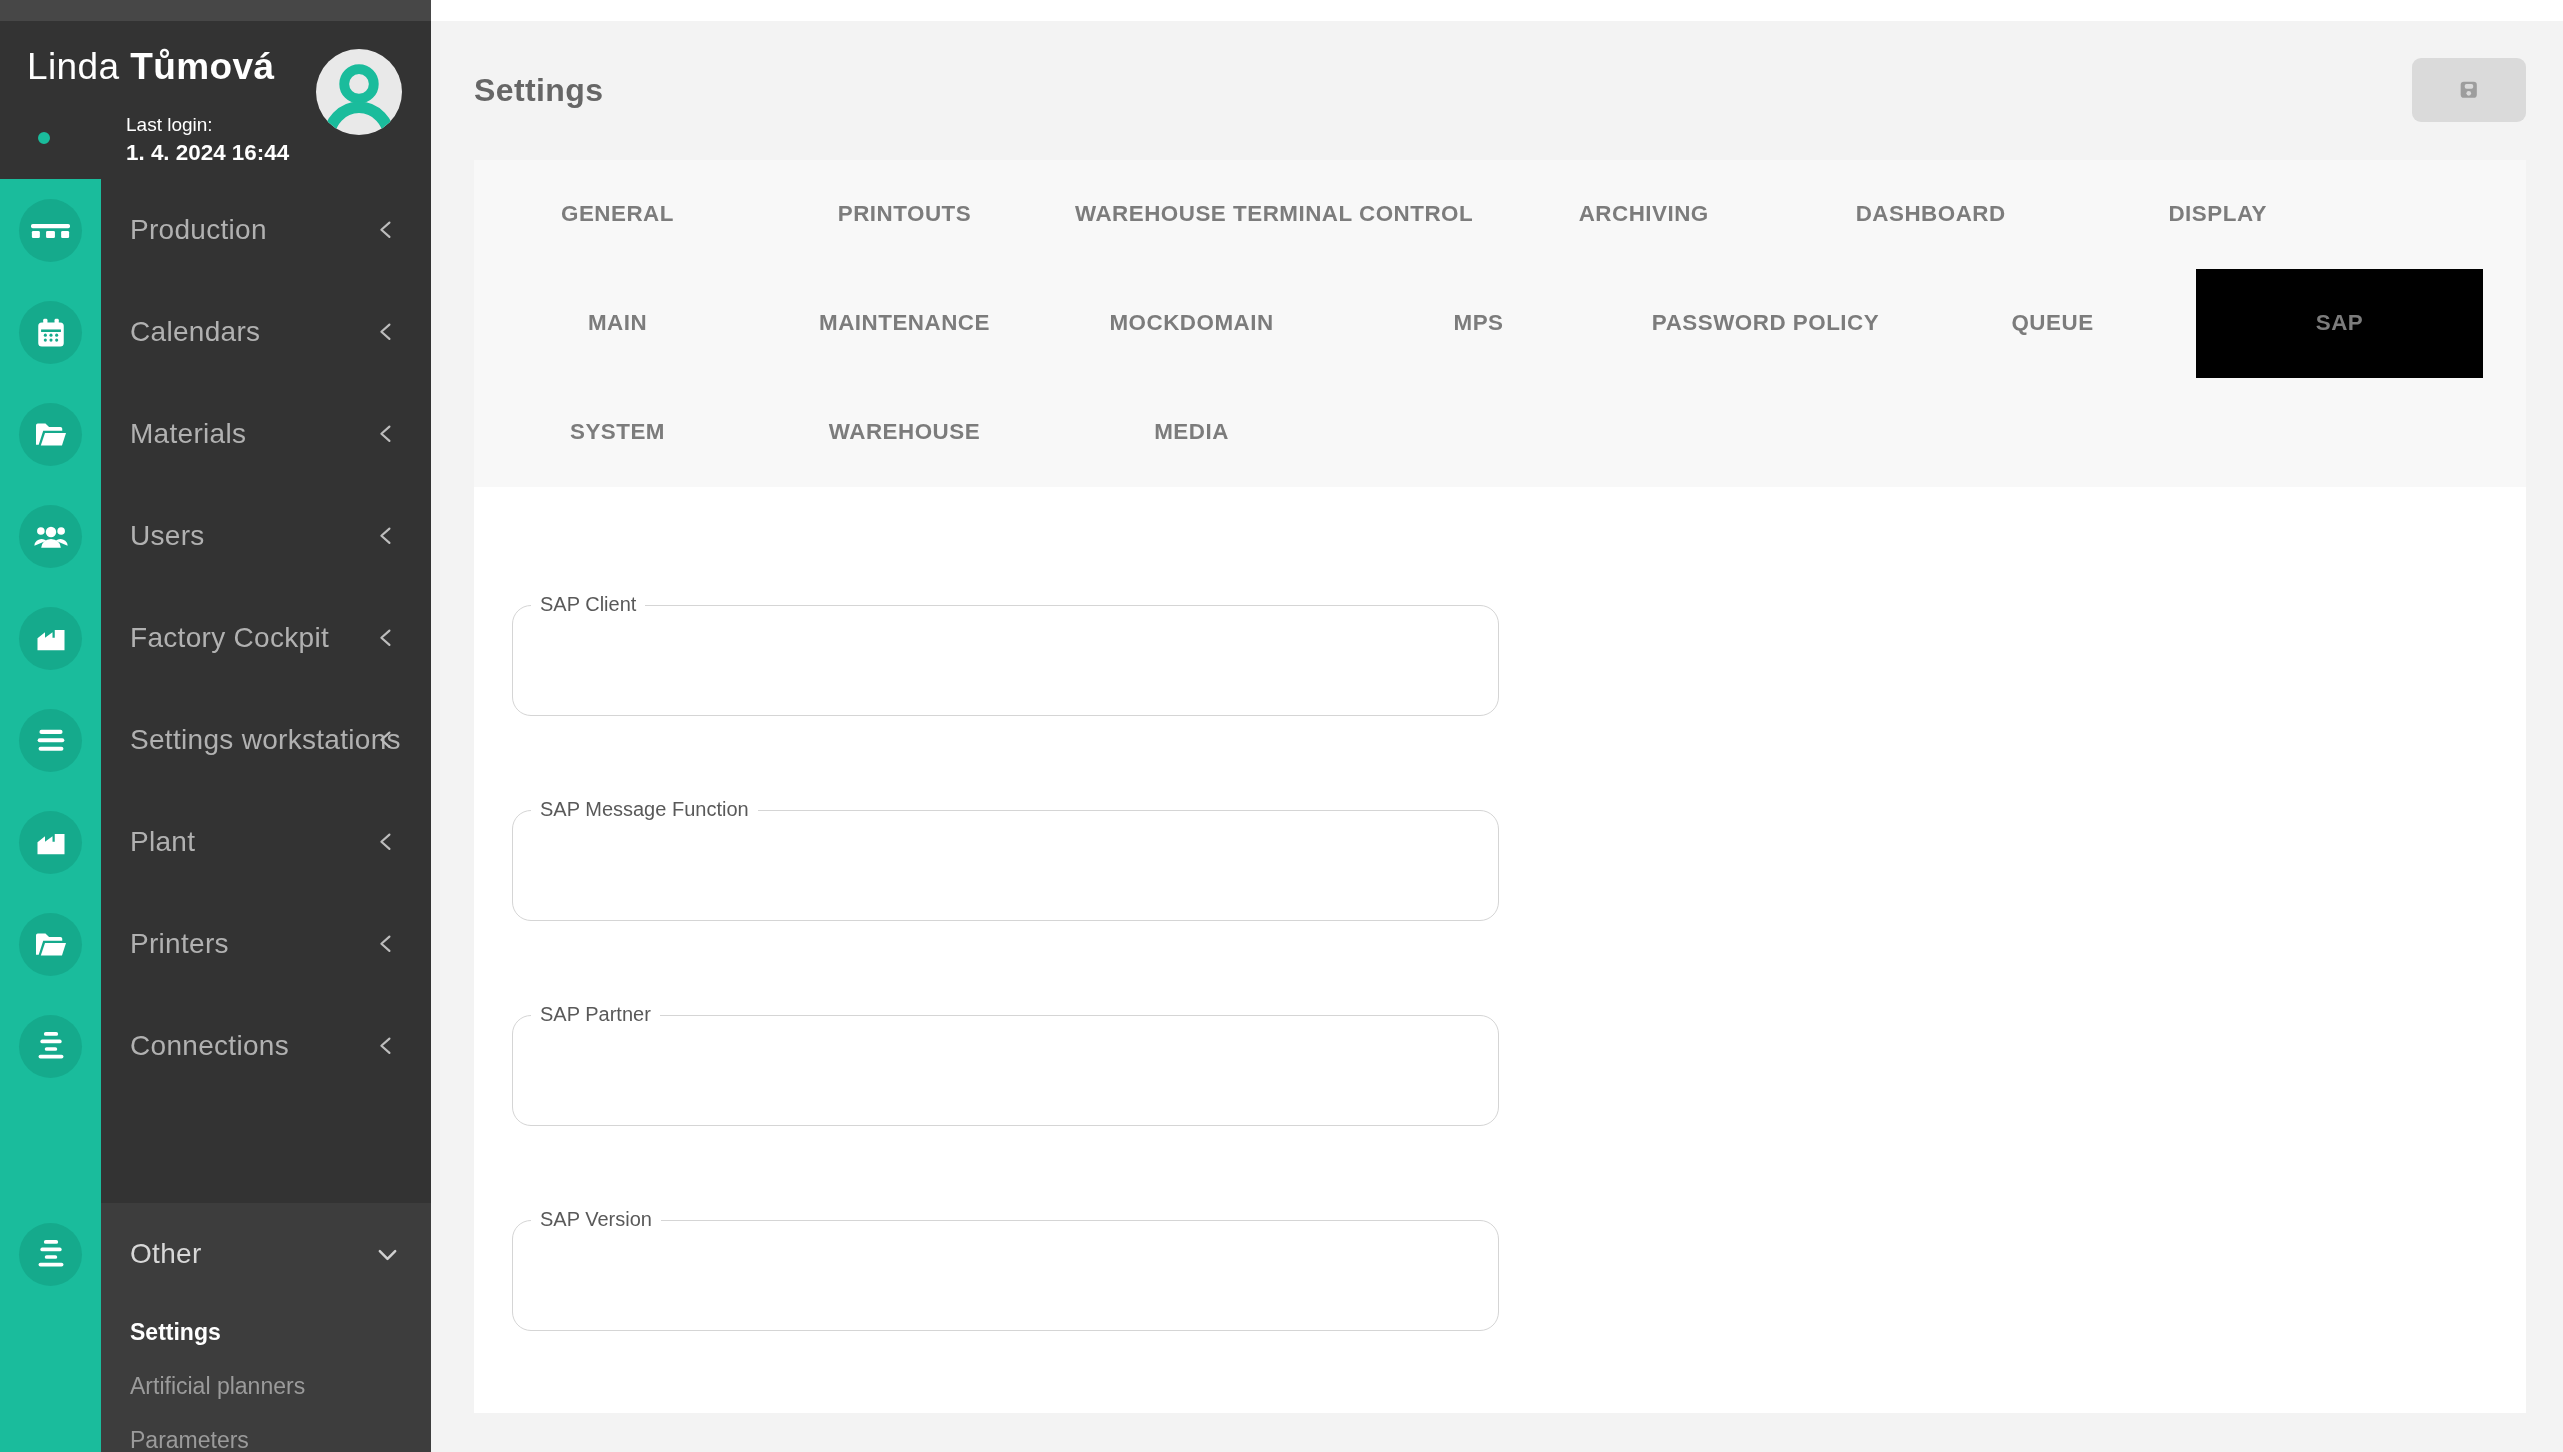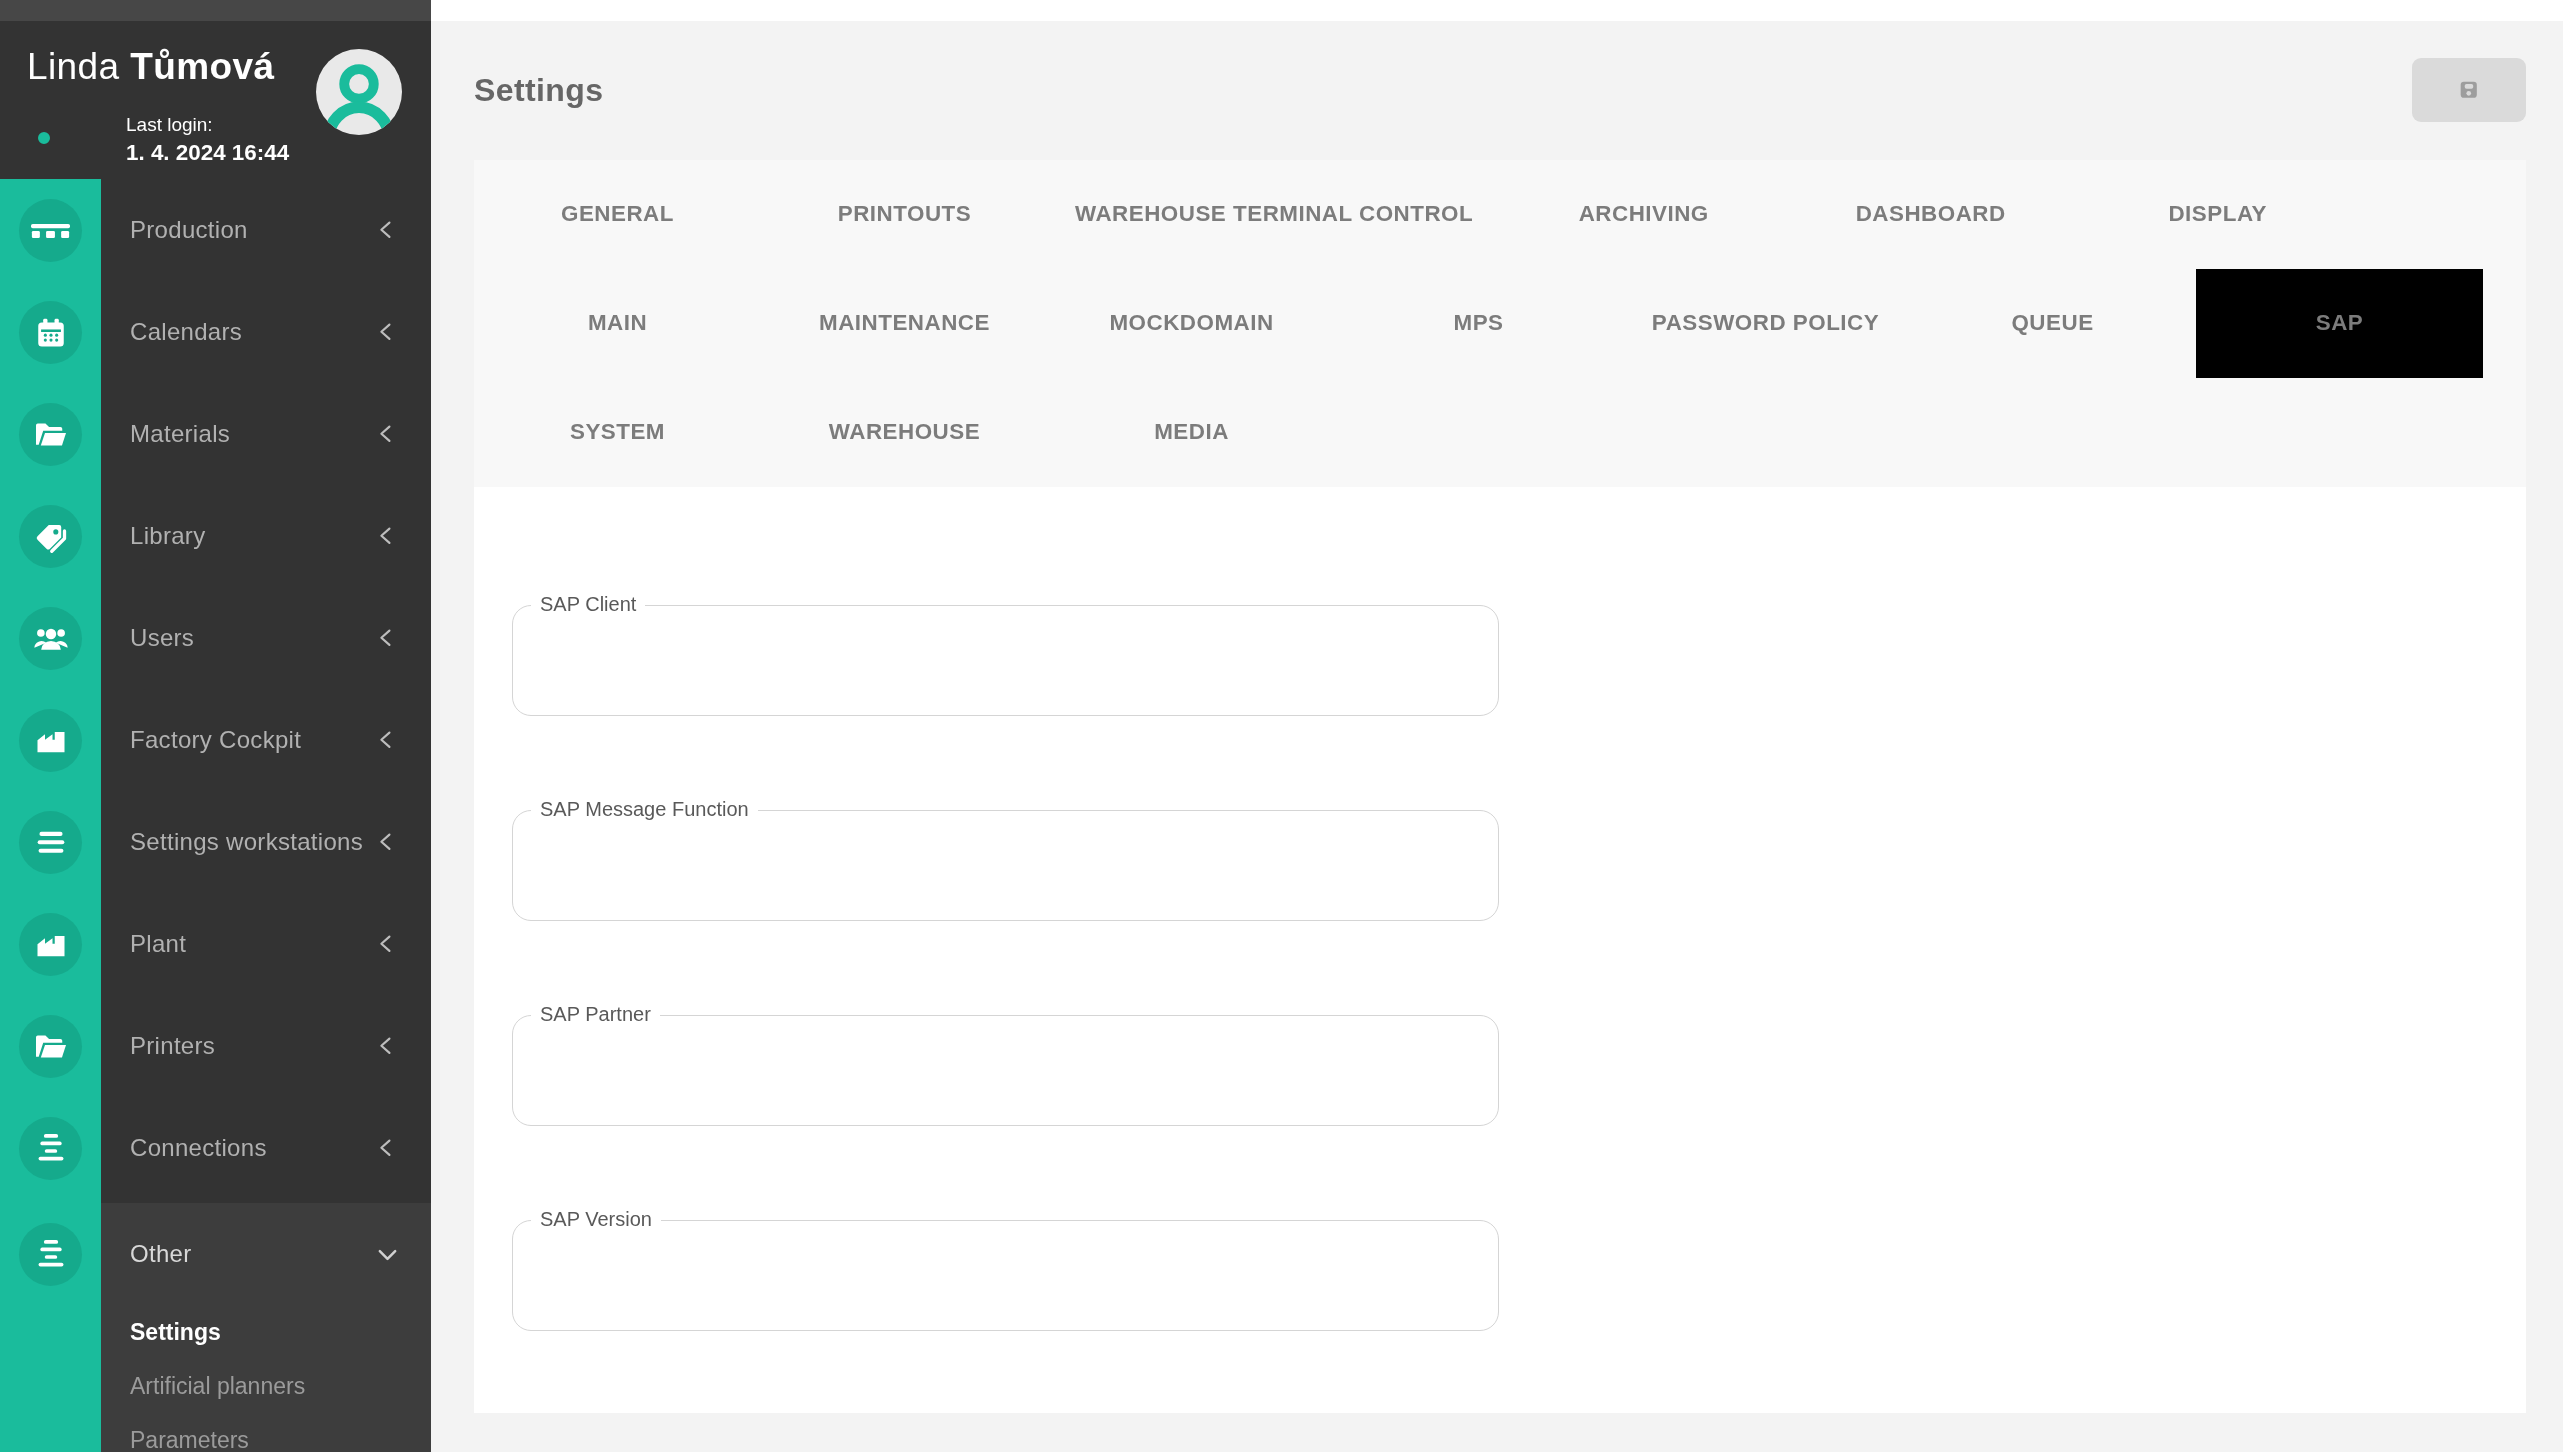--- a/index.html
+++ b/index.html
@@ -25,21 +25,21 @@
   .last-login .ll-label{font-size:19px;line-height:27px;font-weight:400}
   .last-login .ll-value{font-size:22.4px;line-height:30.5px;font-weight:bold}
   .avatar{position:absolute;left:316px;top:28px;width:86px;height:86px;border-radius:50%;background:#e9e9e9;overflow:hidden}
   .avatar svg{position:absolute;left:0;top:0}
 
   .menu{position:absolute;left:0;top:179px;right:0}
   .menu-item{position:relative;height:102px;cursor:pointer}
   .icon-circle{position:absolute;left:19px;top:20px;width:63px;height:63px;border-radius:50%;
     background:var(--icon-circle);display:flex;align-items:center;justify-content:center}
   .menu-label{position:absolute;left:130px;top:0;height:102px;display:flex;align-items:center;
-    font-size:24px;color:var(--menu-text);letter-spacing:0.3px;white-space:nowrap}
+    font-size:28px;color:var(--menu-text);letter-spacing:0.3px;white-space:nowrap}
   .menu-chev{position:absolute;right:34px;top:40px;width:21.5px;height:21.5px}
   .other-section{position:absolute;left:0;top:1203px;right:0;bottom:0;
     background:linear-gradient(90deg,rgba(0,0,0,0) 101px,var(--other-bg) 101px)}
   .other-section .menu-label{color:#d8d8d8}
   .subitem{height:54px;display:flex;align-items:center;padding-left:130px;font-size:23px;
     color:var(--muted-text);cursor:pointer;white-space:nowrap}
   .subitem.active{color:#ffffff;font-weight:bold}
 
   
   .main{position:absolute;left:431px;top:0;right:0;bottom:0;background:var(--main-bg)}
@@ -123,33 +123,20 @@
           </svg></span>
       </div>
       <div class="menu-item">
         <span class="icon-circle">
           <svg width="36" height="36" viewBox="0 0 24 24">
             <path d="M2 18.5 V5.5 a1.2 1.2 0 0 1 1.2-1.2 h5.1 l2.4 2.4 h7.6 a1.2 1.2 0 0 1 1.2 1.2 V9.2 H6.8 L3.8 18.5 Z" fill="#fff"></path>
             <path d="M5.2 19 L8 10.6 h14 L19.3 19 Z" fill="#fff"></path>
           </svg>
         </span>
         <span class="menu-label">Materials</span>
-        <span class="menu-chev"><svg width="21.5" height="21.5" viewBox="0 0 24 24">
-            <polyline points="15,4 6,12 15,20" fill="none" stroke="#bdbdbd" stroke-width="2.4" stroke-linecap="round" stroke-linejoin="round"></polyline>
-          </svg></span>
-      </div>
-      <div class="menu-item">
-        <span class="icon-circle">
-          <svg width="36" height="36" viewBox="0 0 24 24">
-            <path d="M3 11.5 L10.5 4 h7 a1.3 1.3 0 0 1 1.3 1.3 v7 L11.3 19.8 a1.6 1.6 0 0 1-2.3 0 L3 13.8 a1.6 1.6 0 0 1 0-2.3 Z" fill="#fff"></path>
-            <circle cx="15.2" cy="8.6" r="1.7" fill="#15aa8c"></circle>
-            <path d="M12.5 21.5 L21 13 V8" fill="none" stroke="#fff" stroke-width="2.2" stroke-linecap="round" stroke-linejoin="round"></path>
-          </svg>
-        </span>
-        <span class="menu-label">Library</span>
         <span class="menu-chev"><svg width="21.5" height="21.5" viewBox="0 0 24 24">
             <polyline points="15,4 6,12 15,20" fill="none" stroke="#bdbdbd" stroke-width="2.4" stroke-linecap="round" stroke-linejoin="round"></polyline>
           </svg></span>
       </div>
       <div class="menu-item">
         <span class="icon-circle">
           <svg width="38" height="38" viewBox="0 0 24 24">
             <circle cx="5.6" cy="8.2" r="2.4" fill="#fff"></circle>
             <circle cx="18.4" cy="8.2" r="2.4" fill="#fff"></circle>
             <path d="M1.5 17.5 a4.5 4.2 0 0 1 7.5-3.1" fill="#fff"></path>

